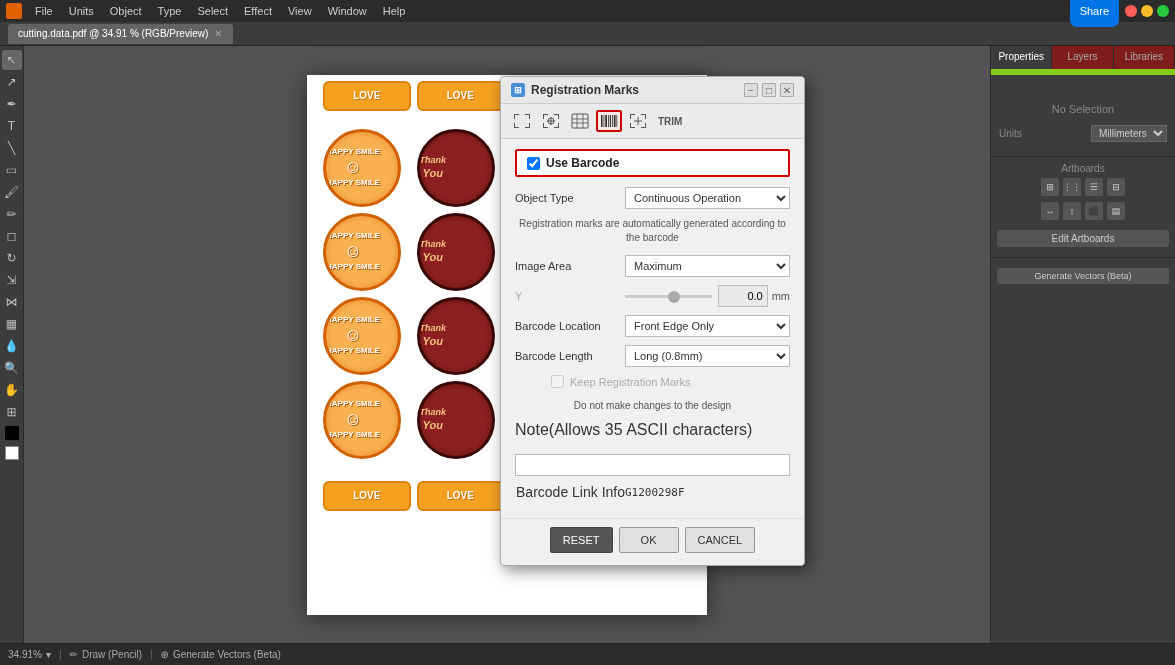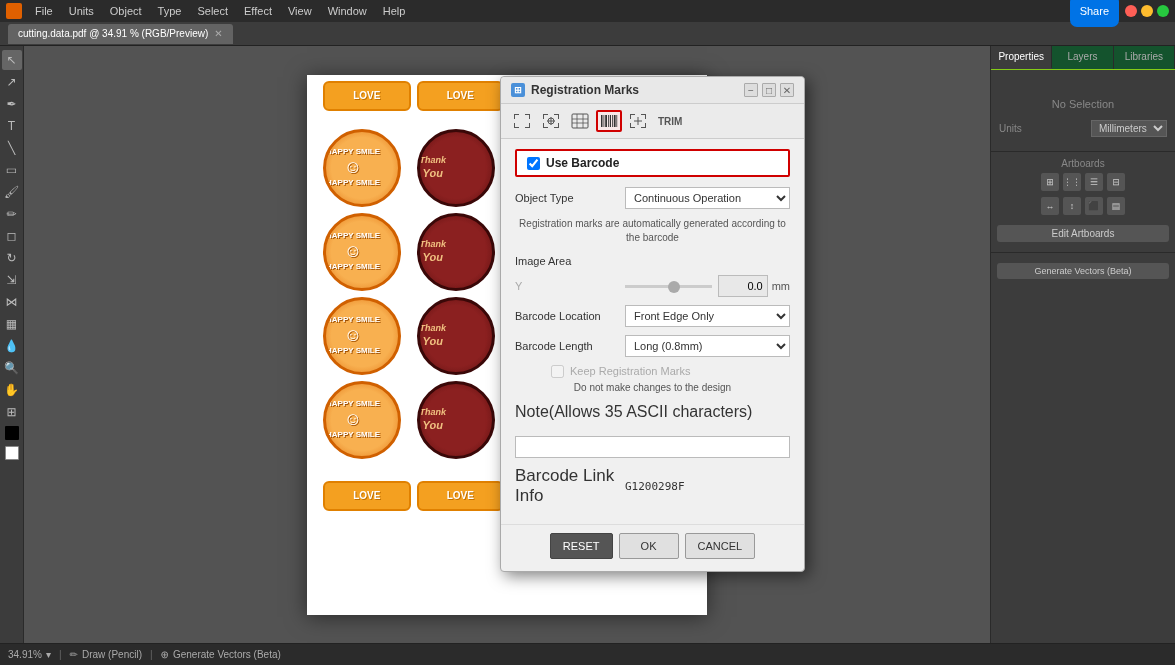--- a/index.html
+++ b/index.html
@@ -178,22 +178,22 @@
     
     .right-panel {
       width: 185px;
       background: #3c3c3c;
       border-left: 1px solid #2a2a2a;
       display: flex;
       flex-direction: column;
     }
     .panel-tabs {
       display: flex;
-      background: #14532d;
-      border-bottom: 1px solid #84cc16;
+      background: #7f1d1d;
+      border-bottom: 6px solid #84cc16;
     }
     .panel-tab {
       flex: 1;
       text-align: center;
       padding: 5px 2px;
       font-size: 10px;
       color: #aaa;
       cursor: pointer;
       border-right: 1px solid #2a2a2a;
     }
@@ -425,32 +425,34 @@
       padding: 0 4px;
       margin-bottom: 8px;
     }
     .barcode-link-row {
       display: flex;
       align-items: center;
       margin-bottom: 8px;
     }
     .barcode-link-label {
       width: 110px;
-      font-size: 17px;
+      font-size: 14px;
       color: #333;
+      text-align: right;
     }
     .barcode-link-value {
       font-size: 11px;
       color: #333;
       font-family: monospace;
     }
     .keep-marks-row {
       display: flex;
+      align-items: center;
       gap: 6px;
-      margin-bottom: 4px;
+      margin-bottom: 12px;
       color: #aaa;
       padding-left: 36px;
     }
     .do-not-change {
       font-size: 10px;
       color: #555;
       text-align: center;
       margin-bottom: 10px;
     }
     .dialog-footer {
@@ -780,20 +782,23 @@
           </select>
         </div>
 
         
         <div class="info-text">Registration marks are automatically
 generated according to the barcode</div>
 
         
         <div class="field-row">
           <span class="field-label">Image Area</span>
+          <select class="field-select">
+            <option>Maximum</option>
+          </select>
         </div>
 
         
         <div class="y-row">
           <span class="y-label">Y</span>
           <div class="y-slider" style="flex:1; margin-right:6px;">
             <div class="y-slider-thumb"></div>
           </div>
           <div class="spinner-wrap">
             <input class="spinner-input" type="text" value="0.0" style="">

